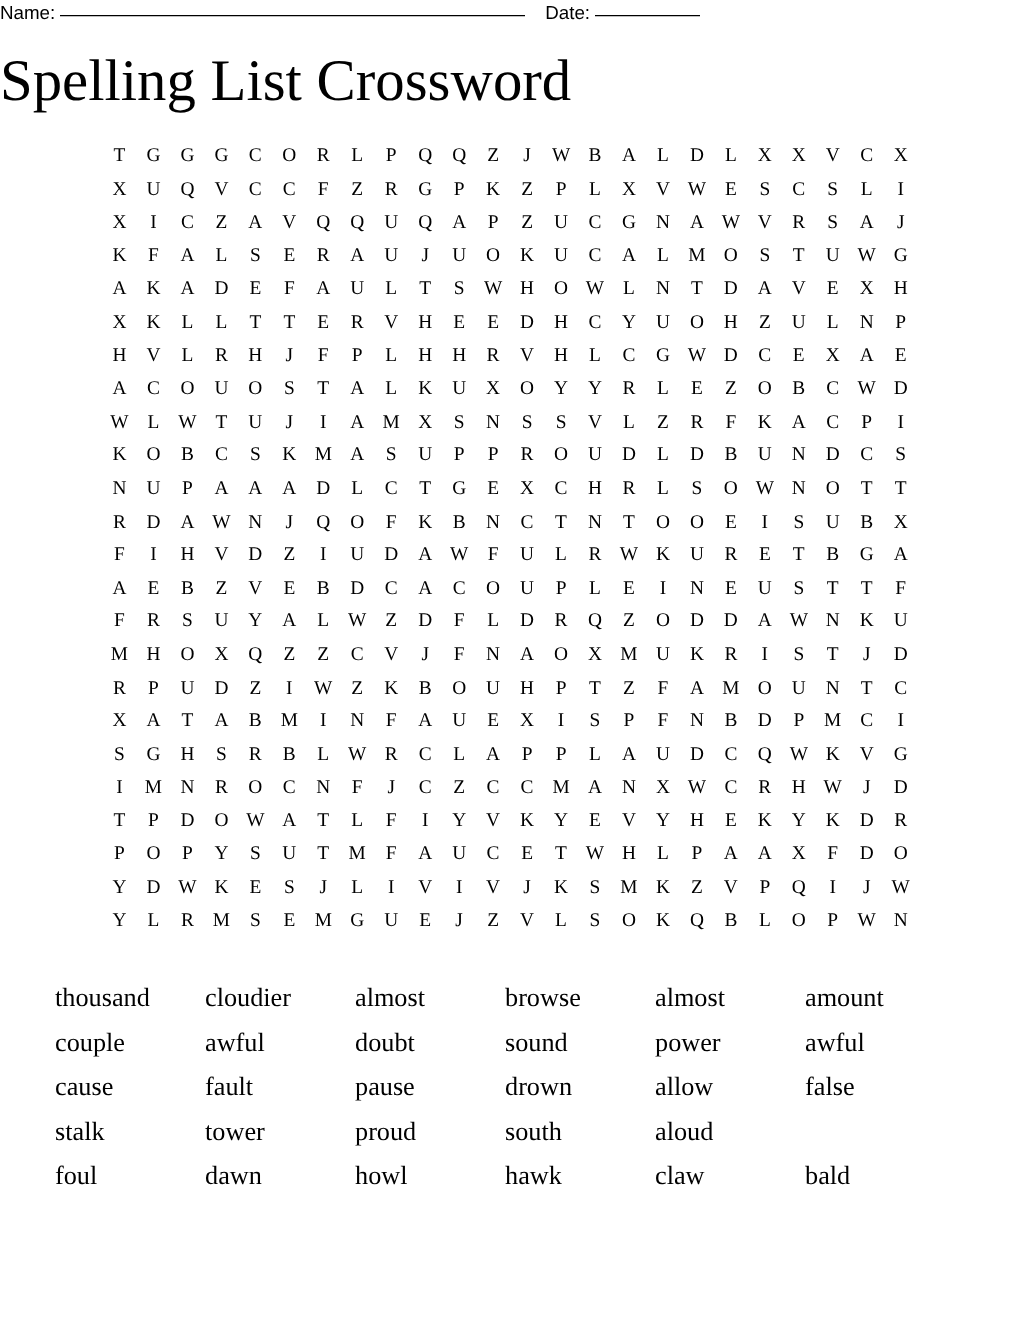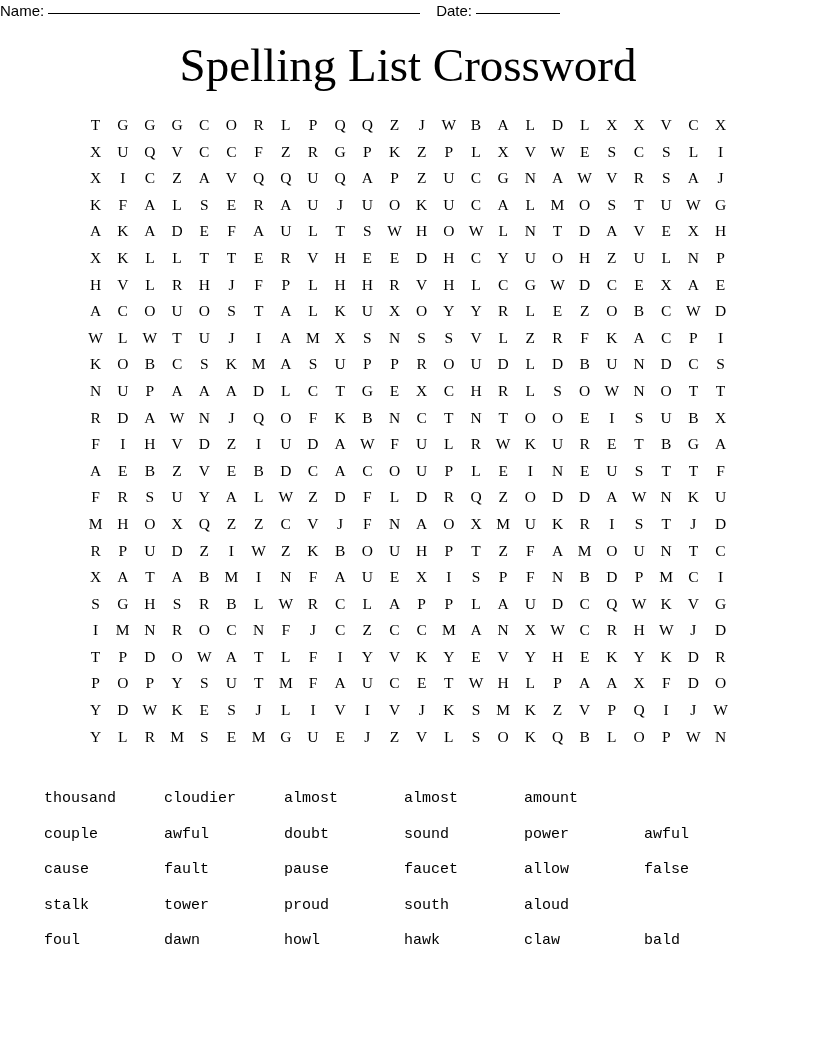--- a/index.html
+++ b/index.html
@@ -53,21 +53,20 @@
     position: relative;
     top: -2px;
   }
 
   
   .puzzle-title {
     position: absolute;
     top: 36px;
     left: 0;
     width: 816px;
-    text-align: center;
     font-family: "Liberation Serif", serif;
     font-size: 47px;
     font-weight: normal;
     letter-spacing: 0px;
     line-height: 58px;
     margin: 0;
   }
 
   
   .letter-grid {
@@ -96,22 +95,22 @@
     left: 44px;
     width: 740px;
   }
   .word-row {
     display: flex;
     height: 35.6px;
     align-items: baseline;
   }
   .word-cell {
     width: 120px;
-    font-family: Liberation Mono, monospace;
-    font-size: 15px;
+    font-family: Liberation Serif, serif;
+    font-size: 21px;
     line-height: 35.6px;
     white-space: nowrap;
   }
 </style>
 </head>
 <body>
 
 <div class="header-line">
   <span class="name-label">Name:</span>
   <span class="name-rule"></span>
@@ -746,36 +745,37 @@
       <span class="grid-cell">W</span>
       <span class="grid-cell">N</span>
     </div>
   </div>
 
 <div class="word-list">
     <div class="word-row">
       <span class="word-cell">thousand</span>
       <span class="word-cell">cloudier</span>
       <span class="word-cell">almost</span>
+      <span class="word-cell">browse</span>
       <span class="word-cell">almost</span>
       <span class="word-cell">amount</span>
     </div>
     <div class="word-row">
       <span class="word-cell">couple</span>
       <span class="word-cell">awful</span>
       <span class="word-cell">doubt</span>
       <span class="word-cell">sound</span>
       <span class="word-cell">power</span>
       <span class="word-cell">awful</span>
     </div>
     <div class="word-row">
       <span class="word-cell">cause</span>
       <span class="word-cell">fault</span>
       <span class="word-cell">pause</span>
-      <span class="word-cell">faucet</span>
+      <span class="word-cell">drown</span>
       <span class="word-cell">allow</span>
       <span class="word-cell">false</span>
     </div>
     <div class="word-row">
       <span class="word-cell">stalk</span>
       <span class="word-cell">tower</span>
       <span class="word-cell">proud</span>
       <span class="word-cell">south</span>
       <span class="word-cell">aloud</span>
     </div>

